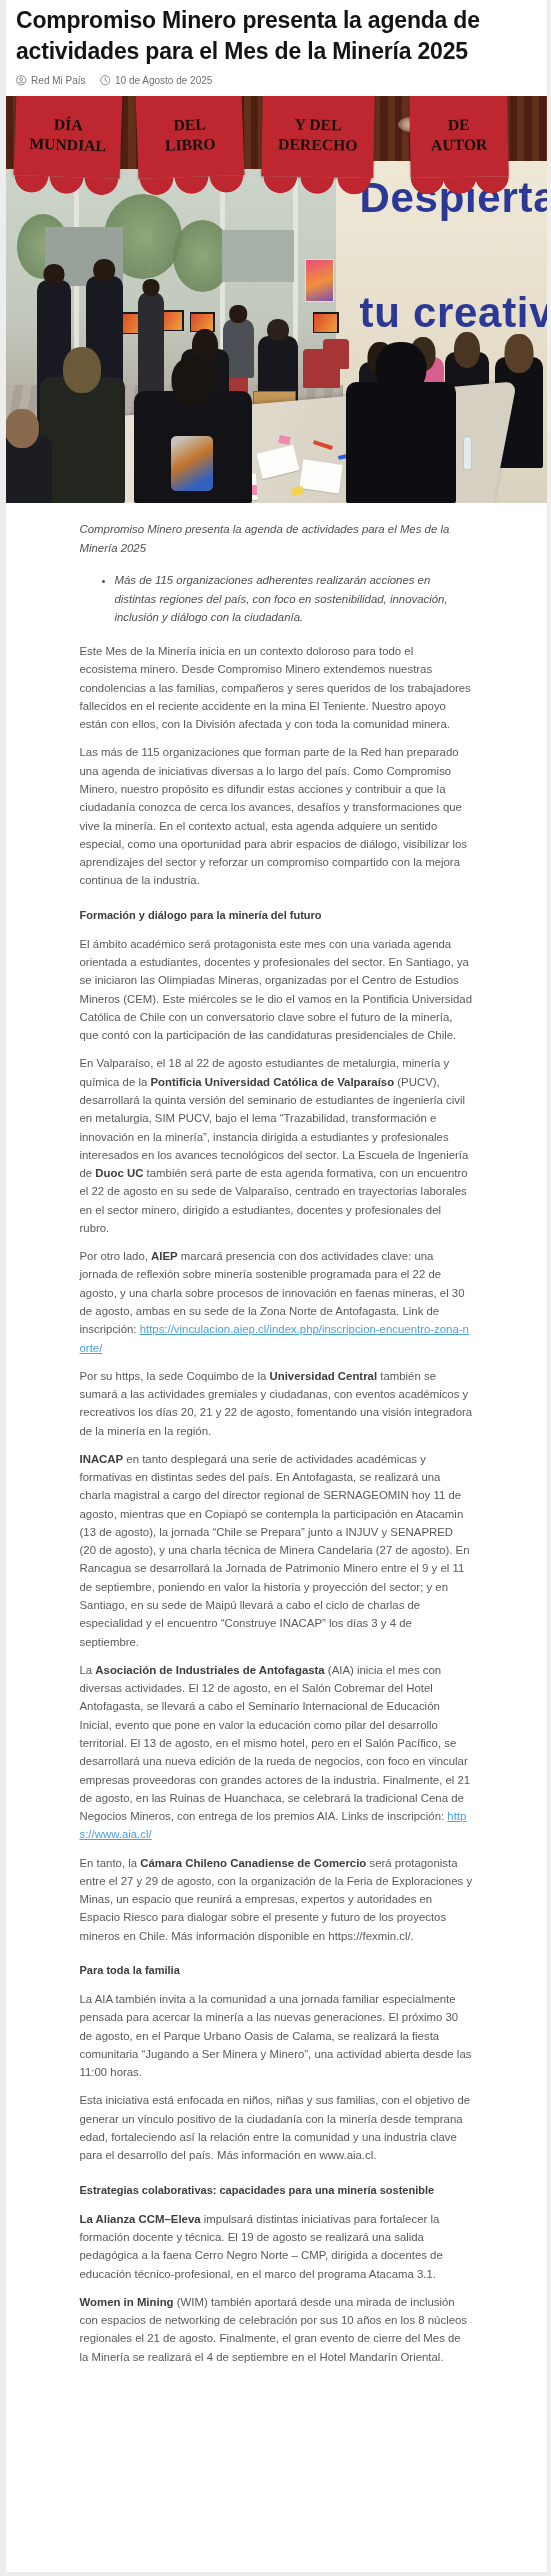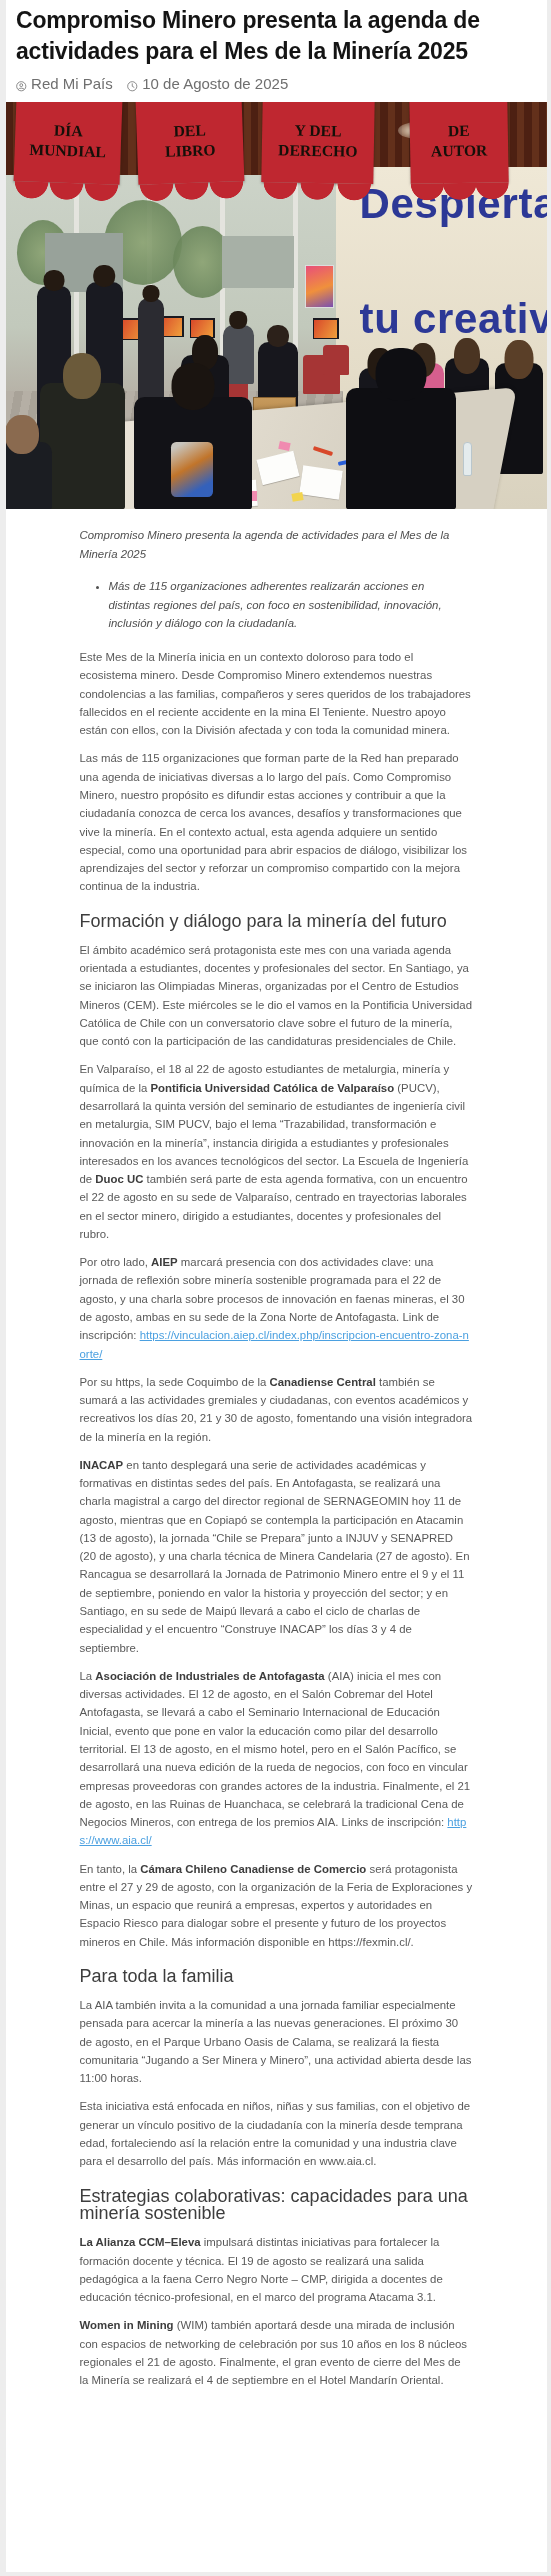--- a/index.html
+++ b/index.html
@@ -8,21 +8,21 @@
   body { font-family:"Liberation Sans","DejaVu Sans",sans-serif; }
   .page { width:552px; margin:0 auto; background:#ededed; }
   .card { width:541px; margin:0 auto; background:#ffffff; padding-top:3.9px; min-height:2572px; }
 
   
   h1.title {
     margin:1.3px 10.5px 7.8px 10.5px;
     font-size:23px; line-height:31px; font-weight:700;
     color:#141414; letter-spacing:-0.2px;
   }
-  .byline { display:flex; align-items:flex-end; gap:4.6px; margin:0 10.5px 10.5px 10.5px; color:#6f6f6f; font-size:15px; }
+  .byline { display:flex; align-items:flex-end; gap:4.6px; margin:0 10.5px 10.5px 10.5px; color:#6f6f6f; font-size:10px; }
   .byline svg { display:block; }
   .byline .sep { width:5.2px; }
 
   
   .photo { position:relative; width:541px; height:407px; overflow:hidden; background:#9b9b93; }
   .photo * { position:absolute; }
   .ceiling { left:0; top:0; width:541px; height:73px;
     background:repeating-linear-gradient(90deg,#4d2012 0 7.2px,#63301b 7.2px 14.4px); }
   .ceiling-light { border-radius:50%; background:radial-gradient(#fff8e0,rgba(255,248,224,0)); }
   .windows { left:0; top:73px; width:337px; height:216px;
@@ -63,22 +63,22 @@
   .note-pink { background:#f08bb0; } .note-yellow { background:#f2d44e; }
   .marker { border-radius:1.3px; }
   .bottle { width:9.1px; height:34px; border-radius:3.9px 3.9px 2px 2px; background:rgba(230,240,245,.85); border:0.7px solid #b9c6cc; }
 
   
   .article-body { width:393px; margin:17px auto 0 auto; padding-bottom:19.6px;
     font-size:11.4px; line-height:18.3px; color:#595959; }
   .article-body p.para { margin:0 0 9.8px 0; }
   .article-body p.caption { font-style:italic; color:#4f4f4f; margin:0 0 14.4px 0; }
   .article-body ul.lead-list { margin:0 0 15.7px 0; padding-left:21px; font-style:italic; color:#4f4f4f; }
-  .article-body ul.lead-list li { margin:8px; }
-  .article-body h2 { font-size:18px; line-height:17.6px; color:#3d3d3d; font-weight:400; margin:17px 0 10.5px 0; }
+  .article-body ul.lead-list li { margin:14px; }
+  .article-body h2 { font-size:11px; line-height:17.6px; color:#3d3d3d; font-weight:700; margin:17px 0 10.5px 0; }
   .article-body strong { color:#3d3d3d; font-weight:700; }
   .article-body a.link { color:var(--link,#4ba0e0); text-decoration:underline; word-break:break-all; }
 </style>
 </head>
 <body>
 
 <div class="page">
   <article class="card">
 
     <h1 class="title">Compromiso Minero presenta la agenda de actividades para el Mes de la Minería 2025</h1>
@@ -188,21 +188,21 @@
         <p class="caption"><span>Compromiso Minero presenta la agenda de actividades para el Mes de la Minería 2025</span></p>
         <ul class="lead-list">
           <li><span>Más de 115 organizaciones adherentes realizarán acciones en distintas regiones del país, con foco en sostenibilidad, innovación, inclusión y diálogo con la ciudadanía.</span></li>
         </ul>
         <p class="para"><span>Este Mes de la Minería inicia en un contexto doloroso para todo el ecosistema minero. Desde Compromiso Minero extendemos nuestras condolencias a las familias, compañeros y seres queridos de los trabajadores fallecidos en el reciente accidente en la mina El Teniente. Nuestro apoyo están con ellos, con la División afectada y con toda la comunidad minera.</span></p>
         <p class="para"><span>Las más de 115 organizaciones que forman parte de la Red han preparado una agenda de iniciativas diversas a lo largo del país. Como Compromiso Minero, nuestro propósito es difundir estas acciones y contribuir a que la ciudadanía conozca de cerca los avances, desafíos y transformaciones que vive la minería. En el contexto actual, esta agenda adquiere un sentido especial, como una oportunidad para abrir espacios de diálogo, visibilizar los aprendizajes del sector y reforzar un compromiso compartido con la mejora continua de la industria.</span></p>
         <h2><span>Formación y diálogo para la minería del futuro</span></h2>
         <p class="para"><span>El ámbito académico será protagonista este mes con una variada agenda orientada a estudiantes, docentes y profesionales del sector. En Santiago, ya se iniciaron las Olimpiadas Mineras, organizadas por el Centro de Estudios Mineros (CEM).  Este miércoles se le dio el vamos en la Pontificia Universidad Católica de Chile con un conversatorio clave sobre el futuro de la minería, que contó con la participación de las candidaturas presidenciales de Chile.</span></p>
         <p class="para"><span>En Valparaíso, el 18 al 22 de agosto estudiantes de metalurgia, minería y química de la </span><strong>Pontificia Universidad Católica de Valparaíso</strong><span> (PUCV), desarrollará la quinta versión del seminario de estudiantes de ingeniería civil en metalurgia, SIM PUCV, bajo el lema “Trazabilidad, transformación e innovación en la minería”, instancia dirigida a estudiantes y profesionales interesados en los avances tecnológicos del sector. La Escuela de Ingeniería de </span><strong>Duoc UC</strong><span> también será parte de esta agenda formativa, con un encuentro el 22 de agosto en su sede de Valparaíso, centrado en trayectorias laborales en el sector minero, dirigido a estudiantes, docentes y profesionales del rubro.</span></p>
         <p class="para"><span>Por otro lado, </span><strong>AIEP</strong><span> marcará presencia con dos actividades clave: una jornada de reflexión sobre minería sostenible programada para el 22 de agosto, y una charla sobre procesos de innovación en faenas mineras, el 30 de agosto, ambas en su sede de la Zona Norte de Antofagasta. Link de inscripción: </span><a href="#" class="link">https://vinculacion.aiep.cl/index.php/inscripcion-encuentro-zona-norte/</a></p>
-        <p class="para"><span>Por su https, la sede Coquimbo de la </span><strong>Canadiense Central</strong><span> también se sumará a las actividades gremiales y ciudadanas, con eventos académicos y recreativos los días 20, 21 y 30 de agosto, fomentando una visión integradora de la minería en la región.</span></p>
+        <p class="para"><span>Por su https, la sede Coquimbo de la </span><strong>Universidad Central</strong><span> también se sumará a las actividades gremiales y ciudadanas, con eventos académicos y recreativos los días 20, 21 y 22 de agosto, fomentando una visión integradora de la minería en la región.</span></p>
         <p class="para"><strong>INACAP</strong><span> en tanto desplegará una serie de actividades académicas y formativas en distintas sedes del país. En Antofagasta, se realizará una charla magistral a cargo del director regional de SERNAGEOMIN hoy 11 de agosto, mientras que en Copiapó se contempla la participación en Atacamin (13 de agosto), la jornada “Chile se Prepara” junto a INJUV y SENAPRED (20 de agosto), y una charla técnica de Minera Candelaria (27 de agosto). En Rancagua se desarrollará la Jornada de Patrimonio Minero entre el 9 y el 11 de septiembre, poniendo en valor la historia y proyección del sector; y en Santiago, en su sede de Maipú llevará a cabo el ciclo de charlas de especialidad y el encuentro “Construye INACAP” los días 3 y 4 de septiembre.</span></p>
         <p class="para"><span>La </span><strong>Asociación de Industriales de Antofagasta</strong><span> (AIA) inicia el mes con diversas actividades. El 12 de agosto, en el Salón Cobremar del Hotel Antofagasta, se llevará a cabo el Seminario Internacional de Educación Inicial, evento que pone en valor la educación como pilar del desarrollo territorial.  El 13 de agosto, en el mismo hotel, pero en el Salón Pacífico, se desarrollará una nueva edición de la rueda de negocios, con foco en vincular empresas proveedoras con grandes actores de la industria. Finalmente, el 21 de agosto, en las Ruinas de Huanchaca, se celebrará la tradicional Cena de Negocios Mineros, con entrega de los premios AIA. Links de inscripción: </span><a href="#" class="link">https://www.aia.cl/</a></p>
         <p class="para"><span>En tanto, la </span><strong>Cámara Chileno Canadiense de Comercio</strong><span> será protagonista entre el 27 y 29 de agosto, con la organización de la Feria de Exploraciones y Minas, un espacio que reunirá a empresas, expertos y autoridades en Espacio Riesco para dialogar sobre el presente y futuro de los proyectos mineros en Chile. Más información disponible en https://fexmin.cl/.</span></p>
         <h2><span>Para toda la familia</span></h2>
         <p class="para"><span>La AIA también invita a la comunidad a una jornada familiar especialmente pensada para acercar la minería a las nuevas generaciones. El próximo 30 de agosto, en el Parque Urbano Oasis de Calama, se realizará la fiesta comunitaria “Jugando a Ser Minera y Minero”, una actividad abierta desde las 11:00 horas.</span></p>
         <p class="para"><span>Esta iniciativa está enfocada en niños, niñas y sus familias, con el objetivo de generar un vínculo positivo de la ciudadanía con la minería desde temprana edad, fortaleciendo así la relación entre la comunidad y una industria clave para el desarrollo del país. Más información en www.aia.cl.</span></p>
         <h2><span>Estrategias colaborativas: capacidades para una minería sostenible</span></h2>
         <p class="para"><strong>La Alianza CCM–Eleva</strong><span> impulsará distintas iniciativas para fortalecer la formación docente y técnica. El 19 de agosto se realizará una salida pedagógica a la faena Cerro Negro Norte – CMP, dirigida a docentes de educación técnico-profesional, en el marco del programa Atacama 3.1.</span></p>
         <p class="para"><strong>Women in Mining</strong><span> (WIM) también aportará desde una mirada de inclusión con espacios de networking de celebración por sus 10 años en los 8 núcleos regionales el 21 de agosto. Finalmente, el gran evento de cierre del Mes de la Minería se realizará el 4 de septiembre en el Hotel Mandarín Oriental.</span></p>
       </div>

